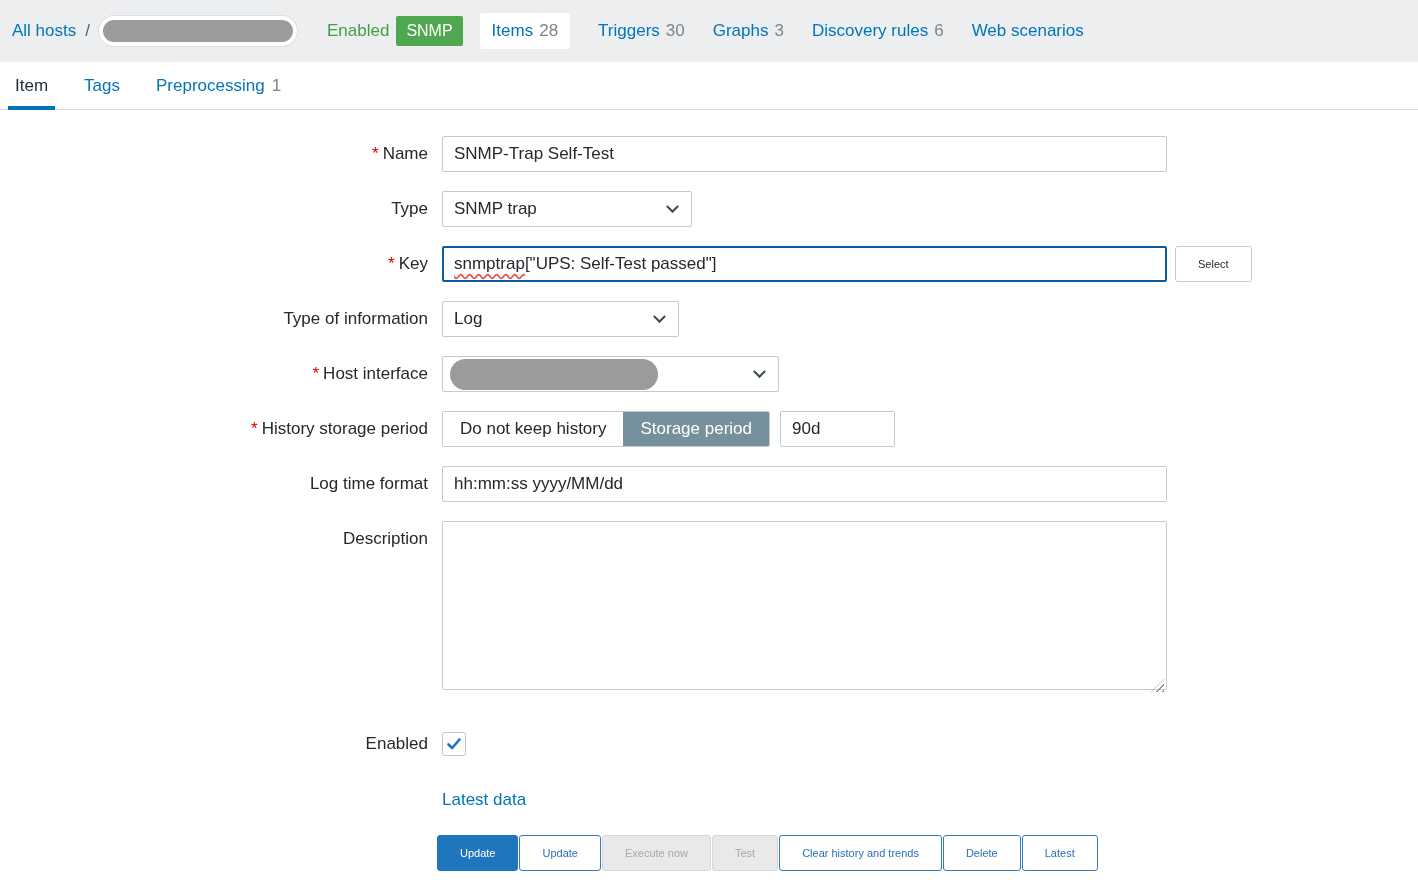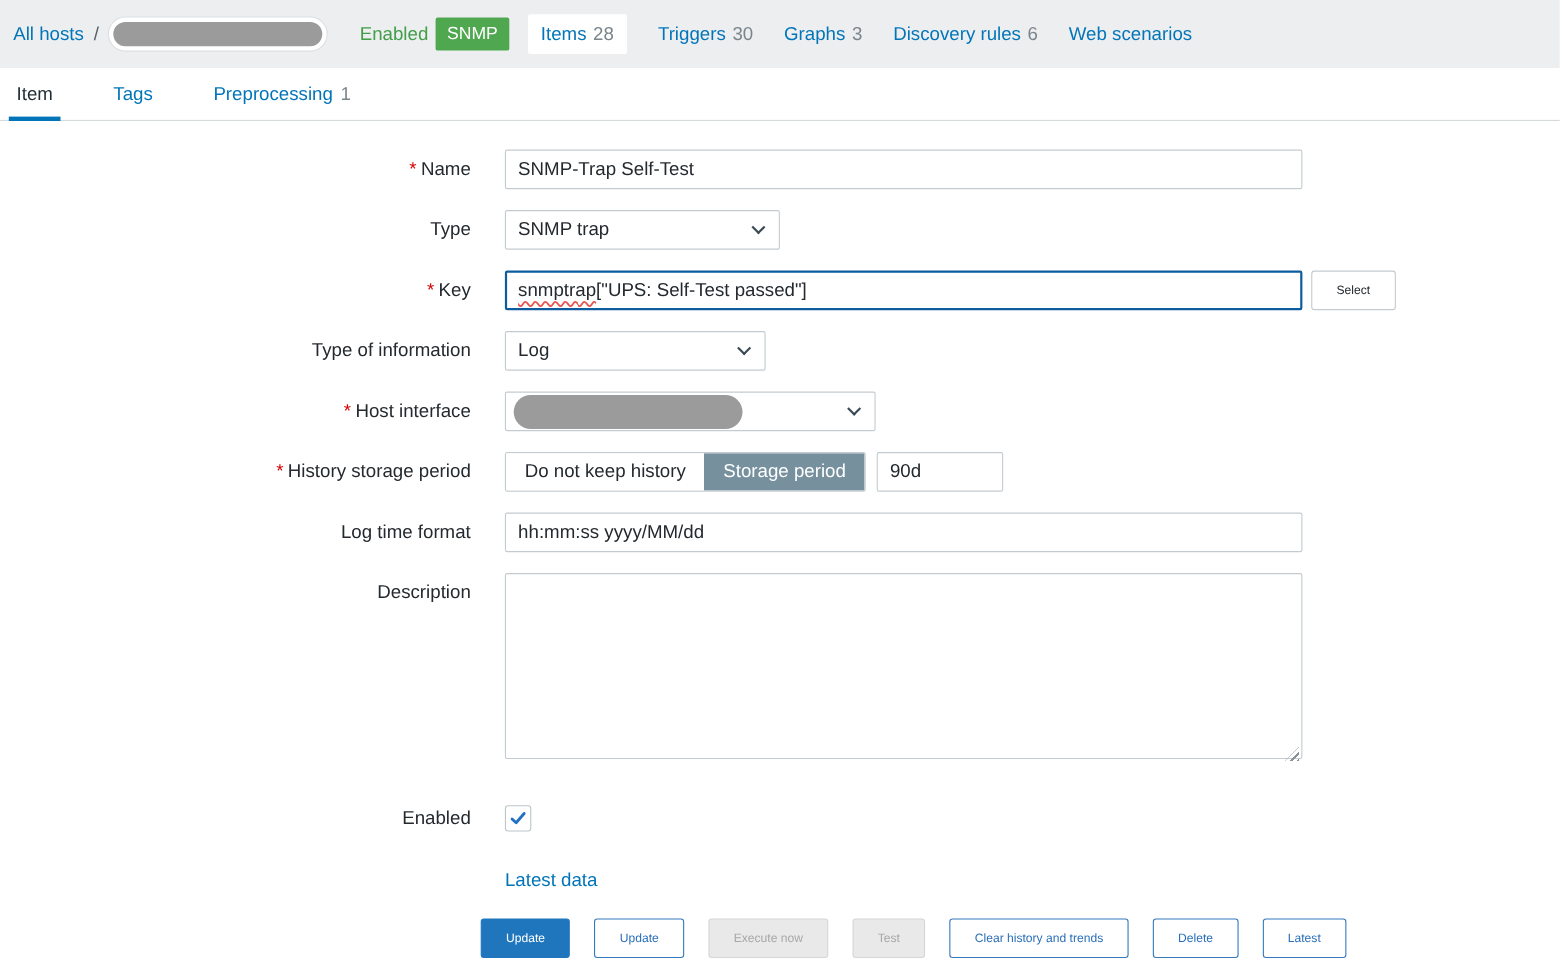--- a/index.html
+++ b/index.html
@@ -48,21 +48,20 @@
   .nav-count { color:#7a858c; }
 
   
   .tabbar {
     height:48px;
     background:#ffffff;
     border-bottom:1px solid #d5dadd;
     display:flex;
     align-items:stretch;
     padding-left:8px;
-    gap:19px;
   }
   .tab {
     display:inline-flex; align-items:center; gap:7px;
     padding:0 7px; margin-right:22px;
     color:#0275b8; cursor:pointer; position:relative;
   }
   .tab.active { color:#1f2c33; }
   .tab.active::after {
     content:""; position:absolute; left:0; right:0; bottom:-1px;
     height:4px; background:#0275b8;
@@ -72,21 +71,21 @@
   
   .form { padding-top:26px; }
   .row { display:flex; align-items:center; margin-bottom:19px; }
   .row.top { align-items:flex-start; }
   .lbl {
     width:428px; text-align:right; flex:0 0 428px;
     color:#24292e; padding-top:0;
   }
   .row.top .lbl { padding-top:8px; }
   .req { color:#d40000; margin-right:4px; }
-  .field { margin-left:31px; display:flex; align-items:flex-start; }
+  .field { margin-left:14px; display:flex; align-items:flex-start; }
 
   .input, .selectbox, .textarea {
     border:1px solid #c3cbd0; border-radius:2px;
     background:#ffffff; color:#24292e;
     font-family:"Liberation Sans", sans-serif;
     font-size:17px;
   }
   .input { height:36px; padding:0 11px; }
   input.input { outline:none; }
   .w-wide { width:725px; }
@@ -147,21 +146,21 @@
 
   
   .checkbox {
     width:24px; height:24px; border:1px solid #bcc5ca; border-radius:3px;
     background:#fff; display:inline-flex; align-items:center; justify-content:center;
     cursor:pointer;
   }
   .checkbox svg { width:16px; height:16px; }
 
   
-  .btn-row { display:flex; gap:22px; margin-left:437px; margin-top:25px; }
+  .btn-row { display:flex; gap:1px; margin-left:437px; margin-top:25px; }
   .btn {
     height:36px; padding:0 22px; border-radius:3px;
     font-family:"Liberation Sans", sans-serif; font-size:11px;
     cursor:pointer; background:#fff;
   }
   .btn-primary { background:#1f76bd; border:1px solid #1f76bd; color:#ffffff; }
   .btn-secondary { background:#ffffff; border:1px solid #3579bd; color:#2a6fb8; }
   .btn-disabled { background:#e9e9e9; border:1px solid #d6d6d6; color:#a8a8a8; cursor:default; }
   .btn-gray { background:#ffffff; border:1px solid #c3cbd0; color:#24292e; height:36px; }
 

